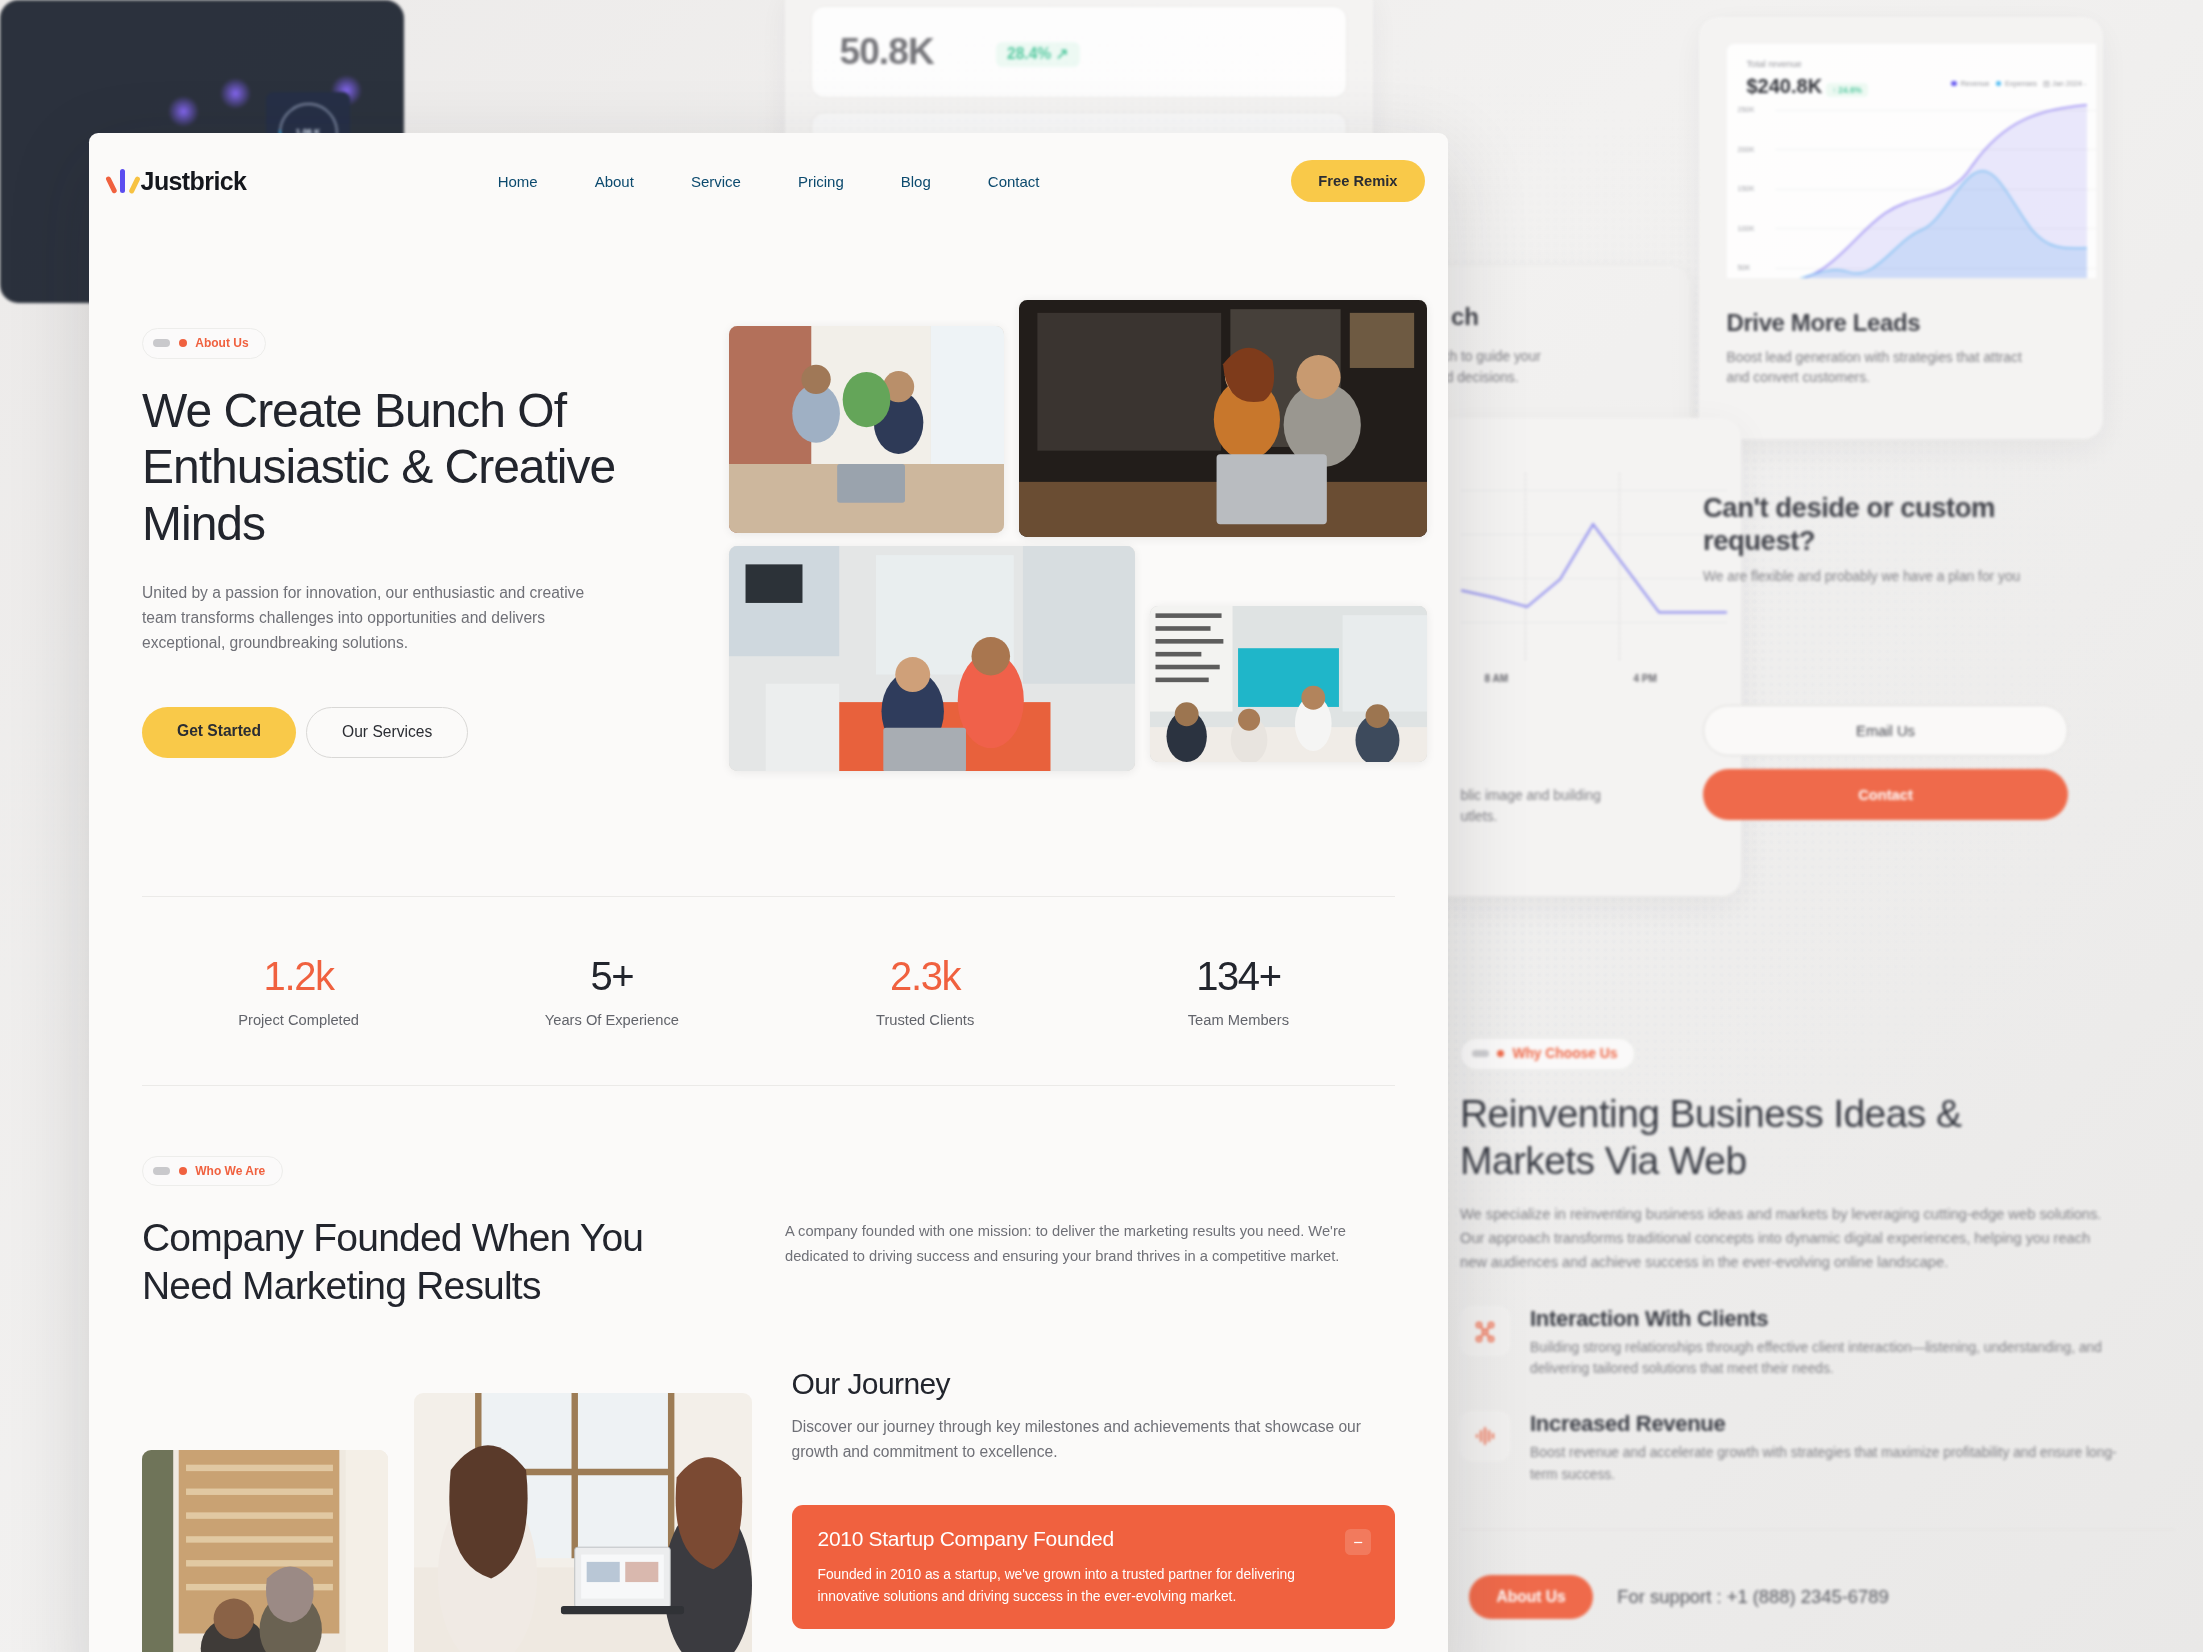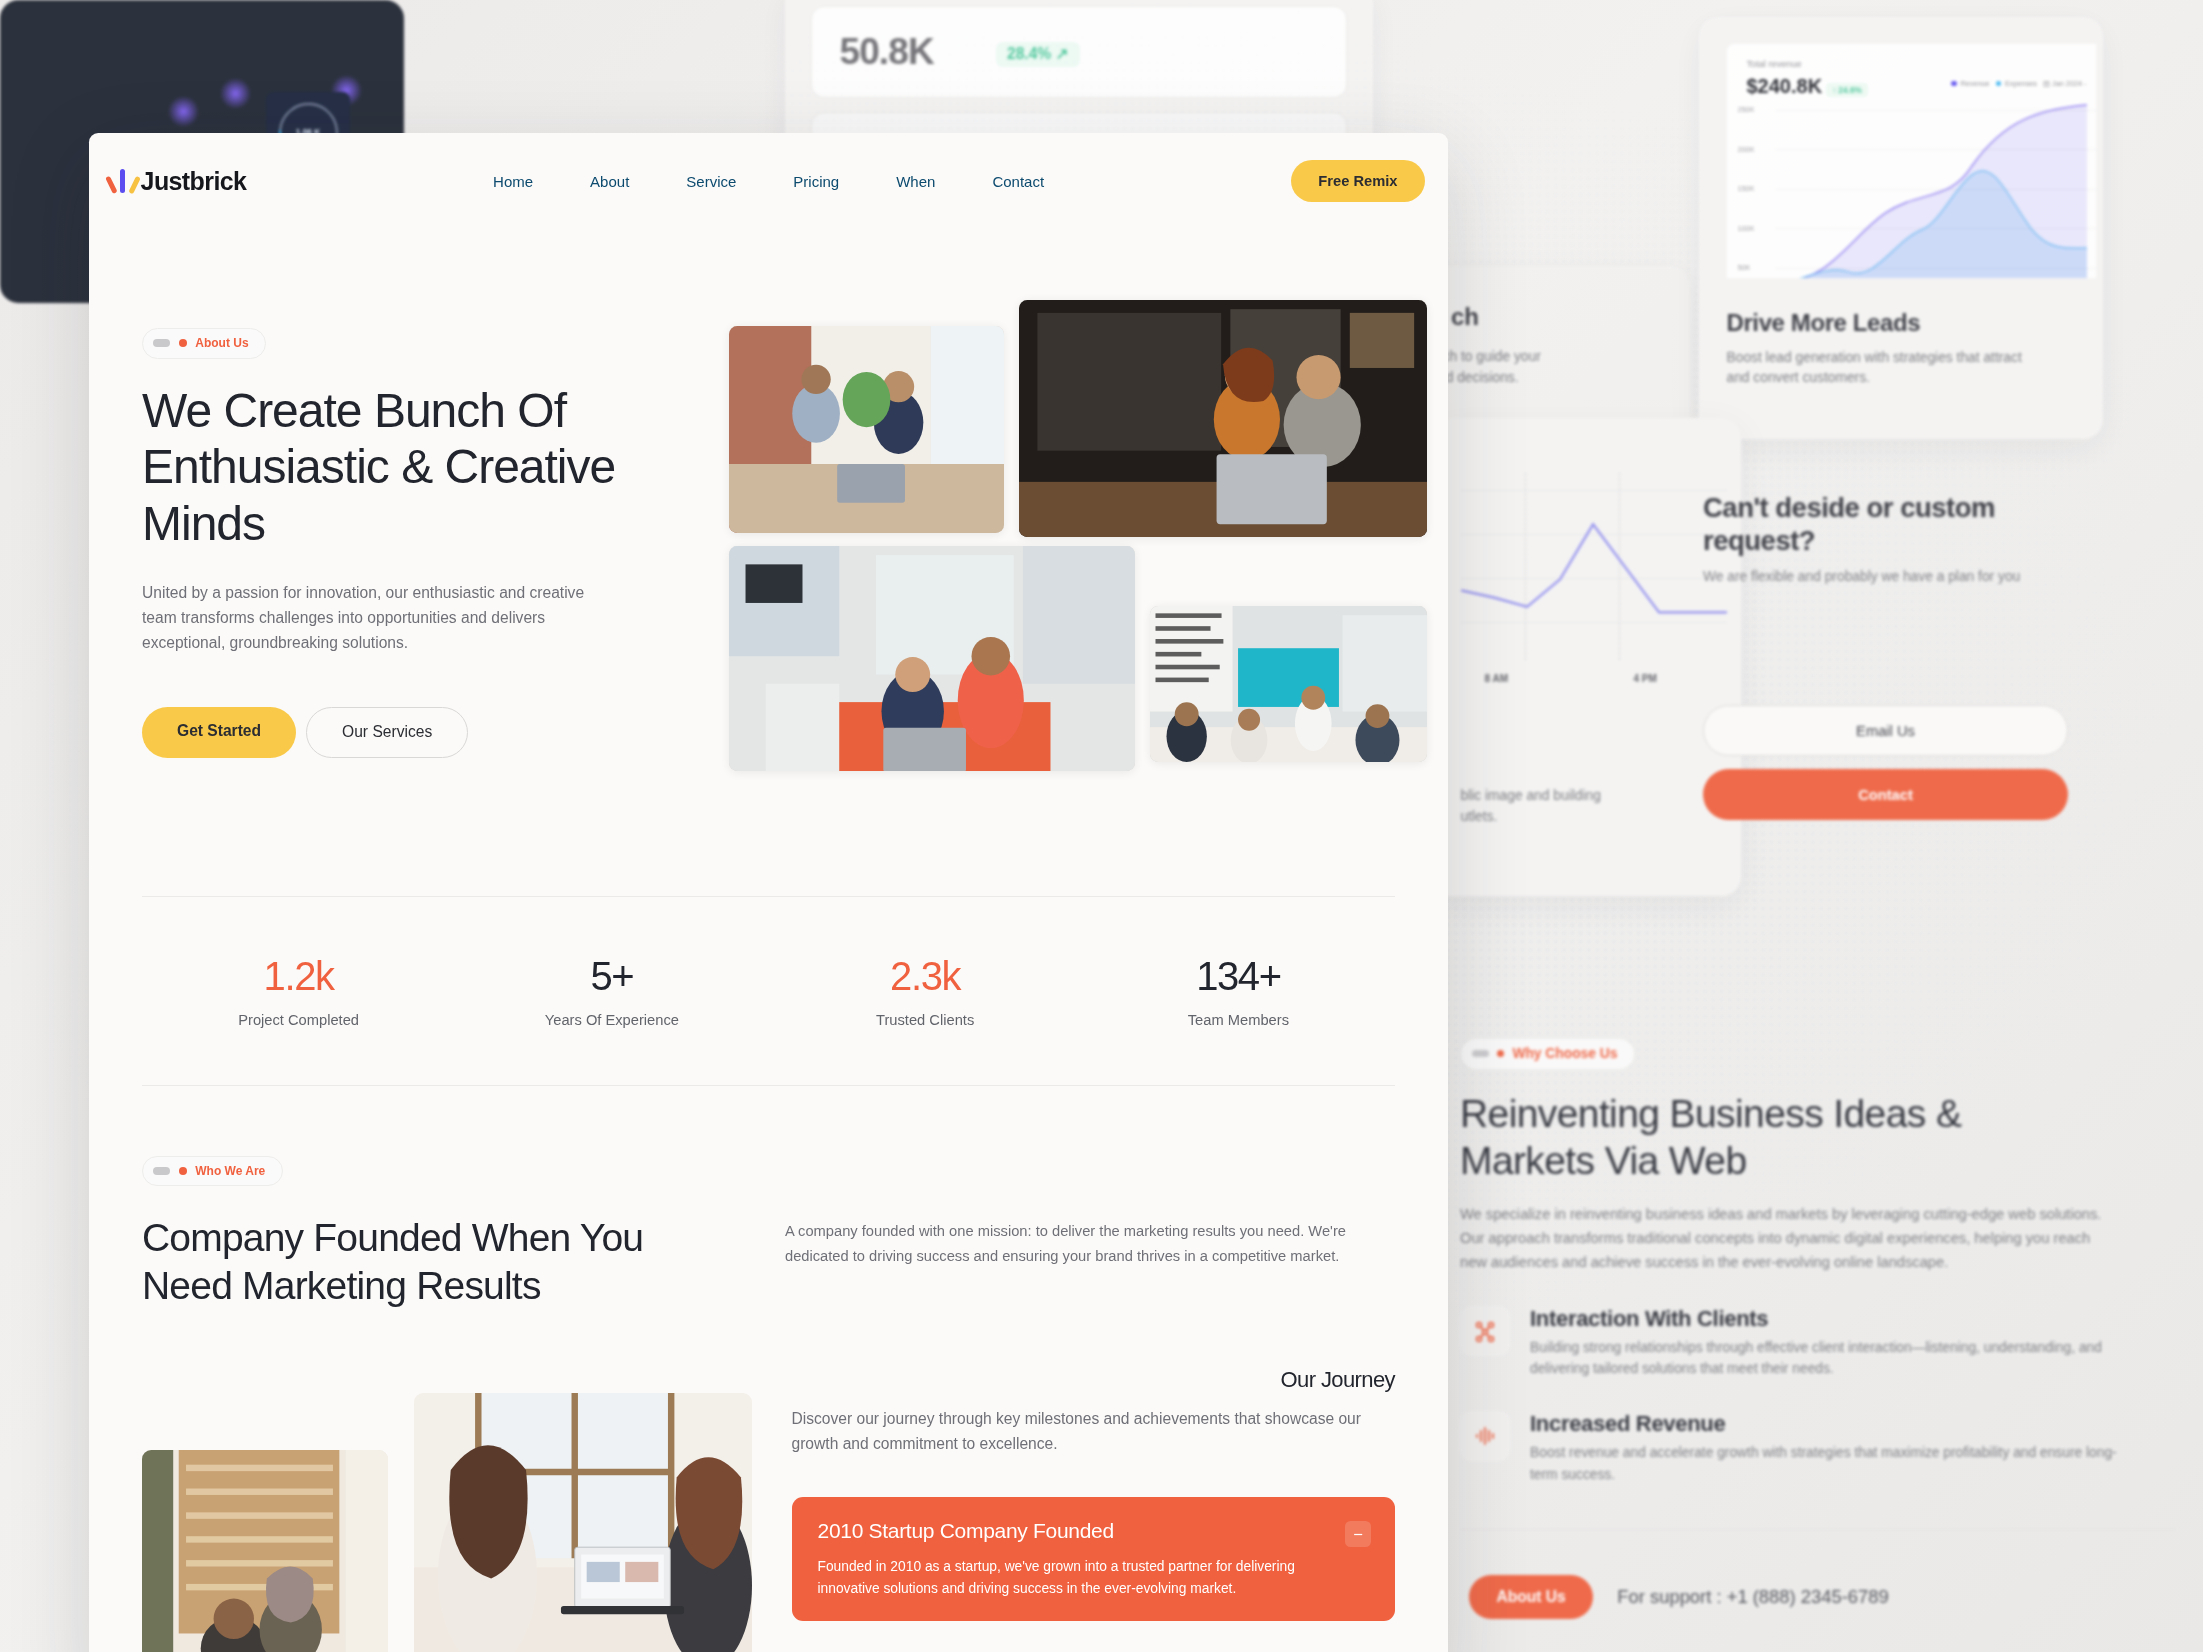--- a/index.html
+++ b/index.html
@@ -170,21 +170,21 @@
   .who-head { display:flex; gap:55px; align-items:flex-start; margin-top:27.5px;}
   .who-head h2 { width:588px; font-size:39px; line-height:1.23; font-weight:400;
       color:#22252d; letter-spacing:-0.8px;}
   .who-head p { width:606px; margin-top:5.5px; font-size:14.7px; line-height:1.7; color:#6f7077;}
 
   .jour { display:flex; gap:46px; padding:57px 53px 0 53px; }
   .jour-imgs { position:relative; width:606px; height:294px; }
   .j1 { position:absolute; left:0px;   top:83px;  width:246px; height:211px; border-radius:9.2px; overflow:hidden;}
   .j2 { position:absolute; left:272px; top:26px;  width:338px; height:268px; border-radius:9.2px; overflow:hidden;}
   .jour-right { width:606px; }
-  .jour-right h3 { font-size:22px; font-weight:400; color:#22252d; letter-spacing:-0.6px;text-align:right;}
+  .jour-right h3 { font-size:30px; font-weight:400; color:#22252d; letter-spacing:-0.6px;}
   .jour-right p.d { margin-top:14.7px; font-size:15.6px; line-height:1.6; color:#6f7077; width:597px;}
   .acc { margin-top:40px; background:#f0613f; border-radius:11px; padding:22px 26px; color:#fff; position:relative;}
   .acc h4 { font-size:21px; font-weight:500; letter-spacing:-0.3px;}
   .acc p { margin-top:13px; font-size:13.8px; line-height:1.55; width:533px; }
   .acc .minus { position:absolute; right:24px; top:24px; width:26px; height:26px; border-radius:5.5px;
       background:rgba(255,255,255,.16); display:flex; align-items:center; justify-content:center;
       font-size:16.5px; line-height:1;}
 
   .imgfill { width:100%; height:100%; }
 </style>
@@ -344,21 +344,21 @@
             <i></i>
             <i></i>
           </span>
         <span>Justbrick</span>
       </div>
       <div class="navlinks">
         <a href="#">Home</a>
         <a href="#">About</a>
         <a href="#">Service</a>
         <a href="#">Pricing</a>
-        <a href="#">When</a>
+        <a href="#">Blog</a>
         <a href="#">Contact</a>
       </div>
       <div class="btn-remix">Free Remix</div>
     </div>
 
     <div class="hero">
       <div class="hero-left">
         <div class="pill">
           <span class="bar"></span>
           <span class="dot"></span>

